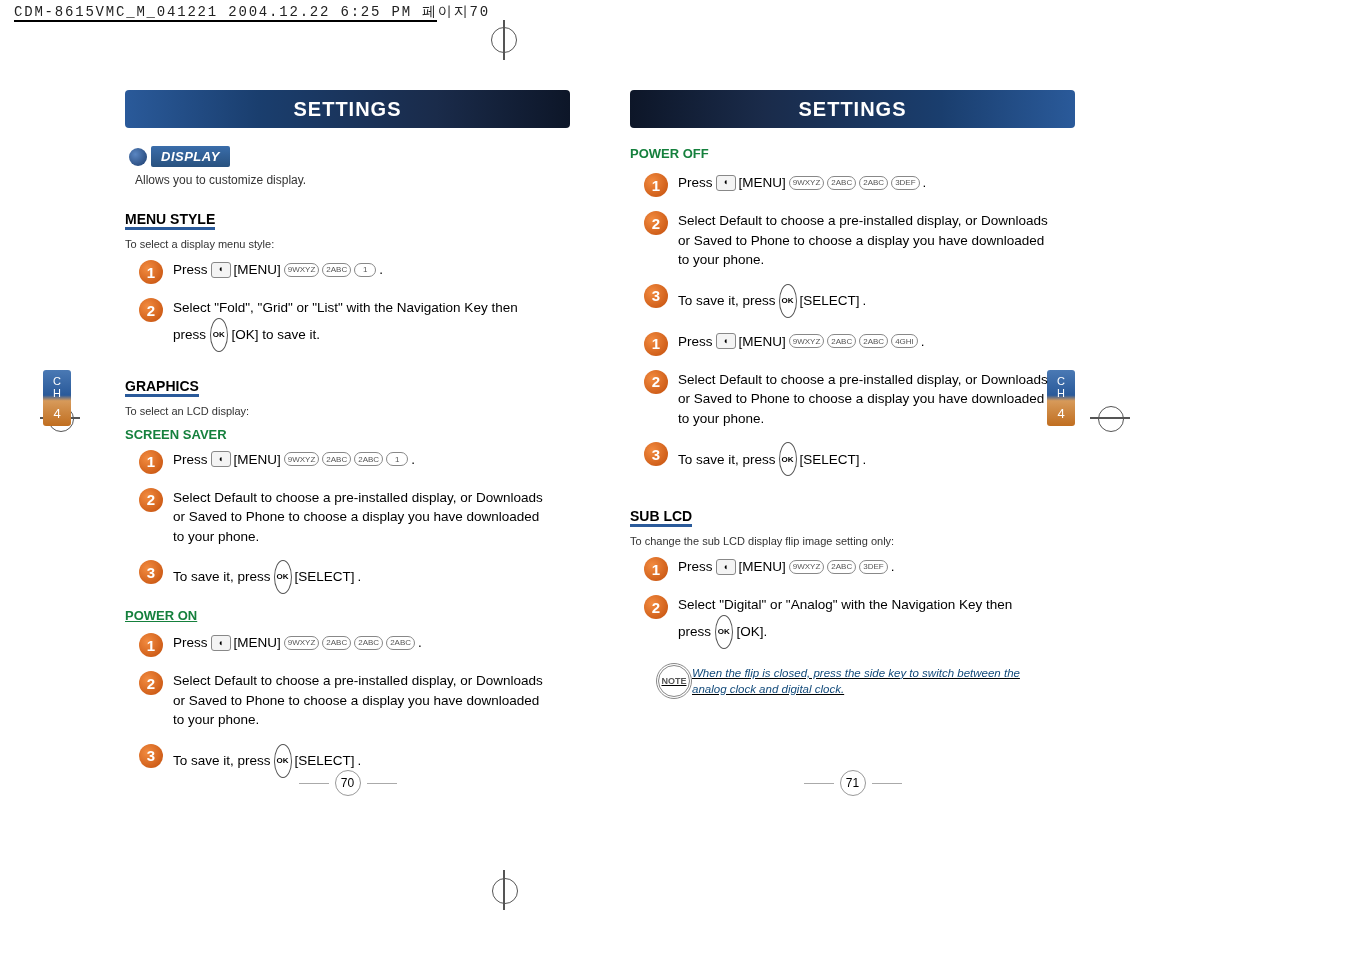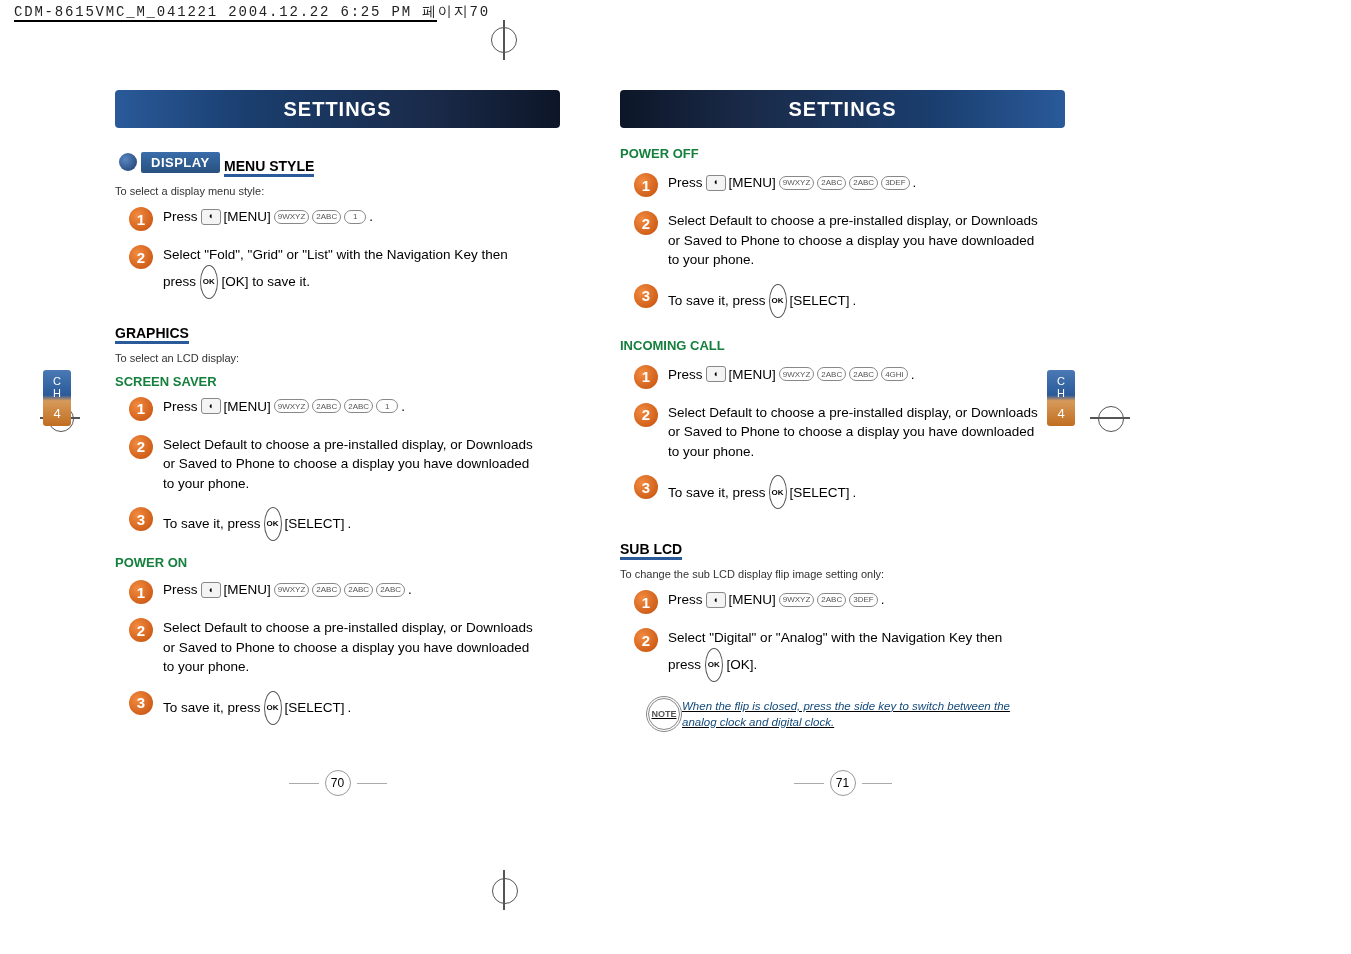--- a/index.html
+++ b/index.html
@@ -110,21 +110,21 @@
       top: 398px;
       left: 40px;
     }
     .crosshair-right {
       top: 398px;
       left: 1090px;
     }
     .spread {
       position: absolute;
       top: 70px;
-      left: 85px;
+      left: 95px;
       width: 1010px;
       height: 740px;
       display: flex;
       justify-content: space-between;
     }
     .page {
       width: 50%;
       position: relative;
     }
     .page-left {
@@ -164,20 +164,21 @@
       border-radius: 50%;
       margin-right: 4px;
     }
     .display-label {
       background: linear-gradient(180deg, #3a6daa, #28517f);
       color: #fff;
       font-size: 13px;
       font-weight: bold;
       padding: 3px 10px;
       border-radius: 2px;
+      font-style: italic;
       letter-spacing: 0.5px;
     }
     .intro {
       font-size: 12px;
       color: #333;
       margin-left: 10px;
       margin-bottom: 12px;
     }
     .section-head {
       font-size: 14px;
@@ -378,20 +379,21 @@
 
   <div class="page page-left">
     <div class="settings-bar">
       <span class="settings-title">SETTINGS</span>
     </div>
 
     <div class="display-badge">
       <span class="dot"></span>
       <span class="display-label">DISPLAY</span>
     </div>
+    <div class="intro">Allows you to customize display.</div>
 
     
     <div class="section-head">MENU STYLE</div>
     <div class="subtext">To select a display menu style:</div>
 
     <div class="step">
       <div class="step-num">1</div>
       <div class="step-text">
         <span>Press</span>
         <span class="soft-icon">◖</span>
@@ -437,21 +439,21 @@
       <div class="step-num">3</div>
       <div class="step-text">
         <span>To save it, press</span>
         <span class="ok-key">OK</span>
         <span>[SELECT]</span>
           <span>.</span>
       </div>
     </div>
 
     
-    <div class="section-head-sub" style="">POWER ON</div>
+    <div class="section-head-sub" style="text-decoration:underline;">POWER ON</div>
     <div class="step" style="margin-top:10px;">
       <div class="step-num">1</div>
       <div class="step-text">
         <span>Press</span>
         <span class="soft-icon">◖</span>
         <span>[MENU]</span>
         <span class="key-rect">9WXYZ</span>
         <span class="key-rect">2ABC</span>
         <span class="key-rect">2ABC</span>
         <span class="key-rect">2ABC</span>
@@ -507,21 +509,20 @@
       <div class="step-num">3</div>
       <div class="step-text">
         <span>To save it, press</span>
         <span class="ok-key">OK</span>
         <span>[SELECT]</span>
           <span>.</span>
       </div>
     </div>
 
     
-    <div class="section-head-sub" style="margin-top:20px;">INCOMING CALL</div>
     <div class="step" style="margin-top:12px;">
       <div class="step-num">1</div>
       <div class="step-text">
         <span>Press</span>
         <span class="soft-icon">◖</span>
         <span>[MENU]</span>
         <span class="key-rect">9WXYZ</span>
         <span class="key-rect">2ABC</span>
         <span class="key-rect">2ABC</span>
         <span class="key-rect">4GHI</span>

